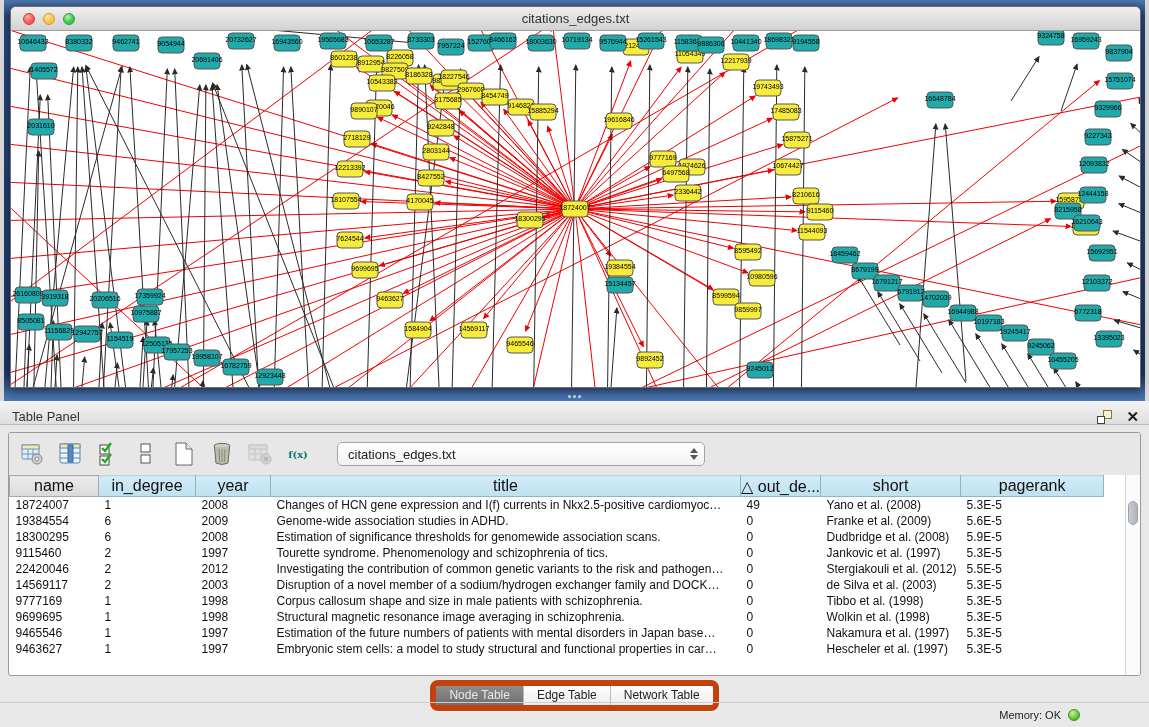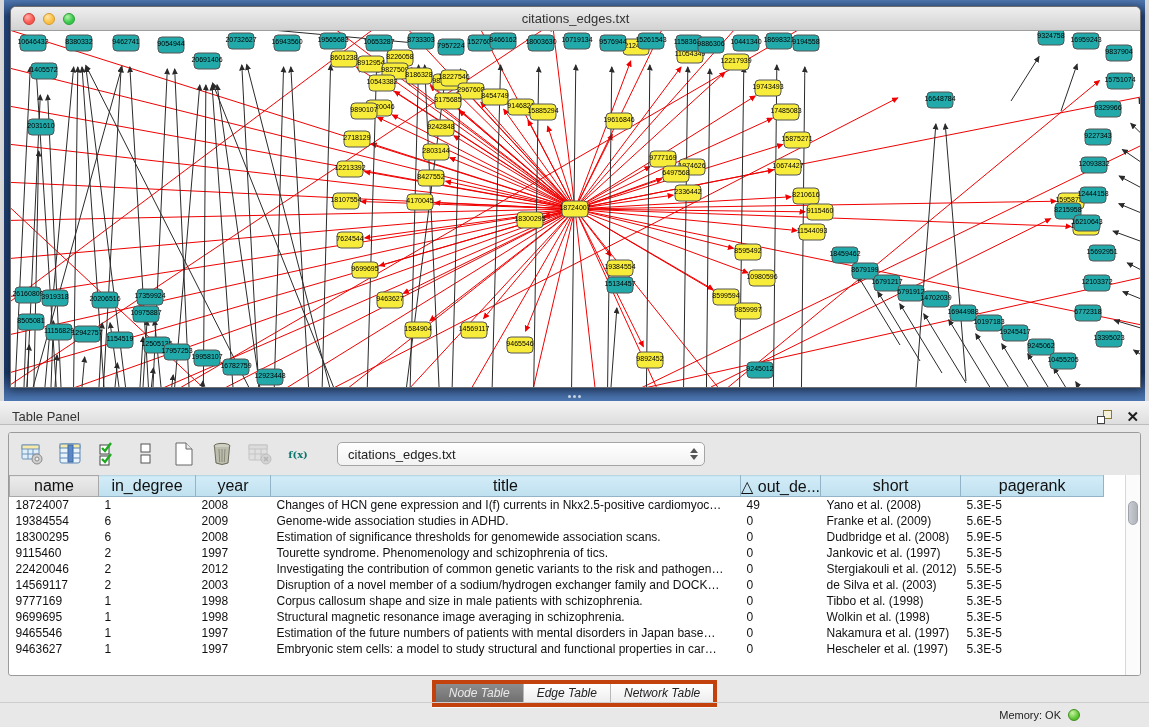--- a/index.html
+++ b/index.html
@@ -57,22 +57,22 @@
                   border:1px solid #93b4c6; border-top:1px solid #b8d6e4;
                   background:linear-gradient(180deg,#d3ecf8,#bfe0ef); overflow:hidden; white-space:nowrap; }
   table.grid th.gray { background:linear-gradient(180deg,#ececec,#d9d9d9); border-color:#a8a8a8; }
   table.grid td { height:16px; padding:0 4px 0 6px; overflow:hidden; white-space:nowrap; border:none; }
   .vscroll { position:absolute; right:0; top:0; width:15px; height:202px; background:#fbfbfb;
              border-left:1px solid #d8d8d8; }
   .vscroll .thumb { position:absolute; left:2px; top:26px; width:10px; height:24px;
                     background:linear-gradient(90deg,#c9cdd2,#aeb3ba); border-radius:6px; border:1px solid #9ea3aa; }
 
   .tabs-row { position:absolute; left:0; right:0; top:279px; display:flex; justify-content:center; }
-  .seg { display:inline-flex; border:4px solid #c2410c; border-radius:0; overflow:hidden;
-         box-shadow:0 1px 0 rgba(255,255,255,.7);font-style:italic; }
+  .seg { display:inline-flex; border:6px solid #c2410c; border-radius:8px; overflow:hidden;
+         box-shadow:0 1px 0 rgba(255,255,255,.7); }
   .seg .tab { padding:2px 13px; font-size:12px; color:#222; background:linear-gradient(180deg,#ffffff,#ededed);
               border-left:1px solid #b8b8b8; line-height:15px; }
   .seg .tab:first-child { border-left:none; }
   .seg .tab.active { background:linear-gradient(180deg,#8d8d8d,#6e6e6e); color:#e9e9e9; }
 
   .statusbar { position:absolute; left:0; right:0; bottom:0; height:25px; border-top:1px solid #cdcdcd;
                display:flex; align-items:center; justify-content:flex-end; padding-right:69px; gap:7px; }
   .statusbar .mem { font-size:11px; color:#222; }
   .memdot { width:12px; height:12px; border-radius:50%;
             background:radial-gradient(circle at 35% 30%,#c7f3a0,#58c22e 65%); border:1px solid #3e8d1d; }

